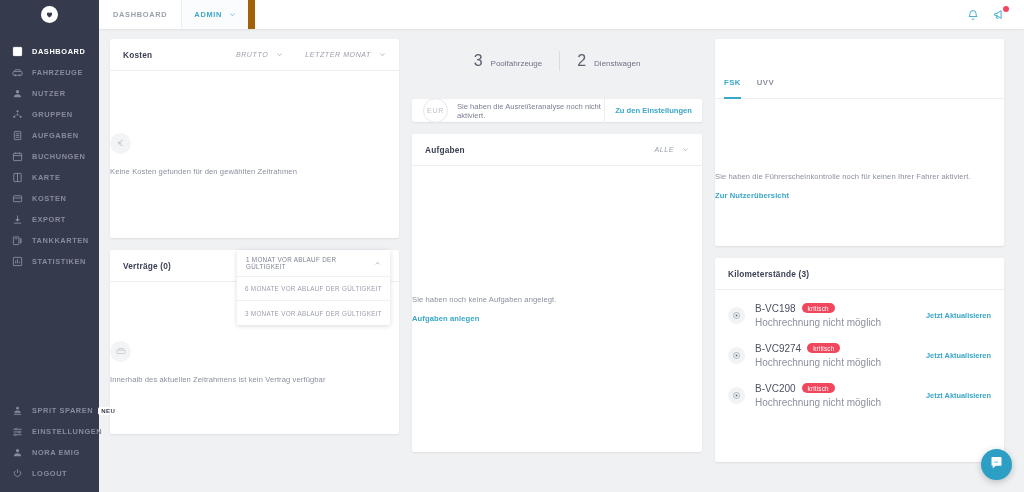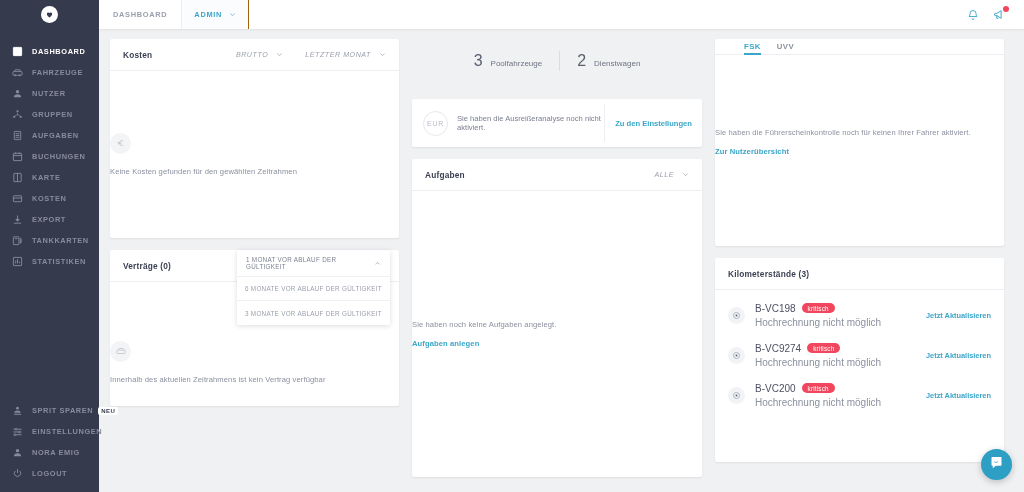--- a/index.html
+++ b/index.html
@@ -60,21 +60,21 @@
   }
   .crumb {
     display: flex; align-items: center; padding: 0 14px;
     color: #9a9fac; font-size: 7.4px; font-weight: bold;
     letter-spacing: .7px; text-transform: uppercase;
     cursor: pointer;
   }
   .tab-admin {
     display: flex; align-items: center; gap: 7px;
     padding: 0 12px; background: #fbfcfd;
-    border-left: 1px solid #eceef1; border-right: 1px solid #a16207;
+    border-left: 1px solid #eceef1; border-right: 7px solid #a16207;
     color: #3aa6c8; font-size: 7.4px; font-weight: bold;
     letter-spacing: .7px; text-transform: uppercase; cursor: pointer;
   }
   .topbar-right { margin-left: auto; display: flex; align-items: center; gap: 14px; padding-right: 18px; }
   .topicon { position: relative; cursor: pointer; display: flex; }
   .dot-badge {
     position: absolute; top: -2px; right: -3px;
     width: 6px; height: 6px; border-radius: 50%; background: #f0475f;
   }
 
@@ -119,21 +119,21 @@
   .link-blue {
     color: #3aa6c8; font-size: 7.6px; font-weight: bold;
     cursor: pointer; letter-spacing: .1px;
   }
 
   
   .card-kosten { height: 199px; }
   .card-kosten .empty-body { height: 166px; }
 
   
-  .card-vertraege { height: 156px; }
+  .card-vertraege { height: 184px; }
   .card-vertraege .empty-body { height: 160px; }
   .dropdown-open {
     position: absolute; top: 0px; right: 9px; width: 153px;
     background: #ffffff; border-radius: 2px;
     box-shadow: 0 1px 5px rgba(30,40,60,.16); z-index: 9;
   }
   .dd-sel {
     height: 27px; display: flex; align-items: center; padding: 0 9px;
     border-bottom: 1px solid #eef0f2; cursor: pointer;
   }
@@ -150,21 +150,21 @@
   .fleet-row {
     display: flex; align-items: center; justify-content: center;
     gap: 0; height: 36px; margin-top: 4px; margin-bottom: 8px;
   }
   .fleet-item { display: flex; align-items: baseline; gap: 8px; padding: 0 17px; }
   .fleet-num { font-size: 16px; color: #5a5f70; font-weight: 300; }
   .fleet-lbl { font-size: 8px; color: #6e7484; }
   .fleet-div { width: 1px; height: 20px; background: #d9dce1; align-self: center; }
 
   .banner {
-    height: 48px; background: #ffffff; border-radius: 2px;
+    height: 23px; background: #ffffff; border-radius: 2px;
     box-shadow: 0 1px 2px rgba(30,40,60,.09);
     display: flex; align-items: center;
   }
   .eur-circle {
     width: 25px; height: 25px; border-radius: 50%;
     border: 1px solid #e6e8ec; margin: 0 9px 0 11px;
     display: flex; align-items: center; justify-content: center;
     font-size: 7px; color: #b9bdc7; letter-spacing: .8px; flex: 0 0 25px;
   }
   .banner-txt { font-size: 7.6px; color: #7b8090; flex: 1 1 auto; }
@@ -173,22 +173,22 @@
     padding: 0 10px; font-size: 7.6px; font-weight: bold; color: #3aa6c8;
     cursor: pointer; white-space: nowrap;
   }
 
   .card-aufgaben { height: 318px; }
   .card-aufgaben .empty-body { height: 285px; gap: 10px; }
 
   
   .card-fsk { height: 207px; }
   .tabs-head {
-    height: 16px; display: flex; align-items: stretch;
-    padding: 0 29px; border-bottom: 1px solid #edeef1;
+    height: 32px; display: flex; align-items: stretch;
+    padding: 0 9px; border-bottom: 1px solid #edeef1; margin-top: 28px;
   }
   .tab {
     display: flex; align-items: center; padding: 0 8px;
     font-size: 7.8px; font-weight: bold; letter-spacing: .4px;
     color: #8b909f; cursor: pointer; position: relative;
   }
   .tab:first-child { padding-left: 0; }
   .tab.active { color: #3aa6c8; }
   .tab.active::after {
     content: ""; position: absolute; left: 0; right: 8px; bottom: -1px;

